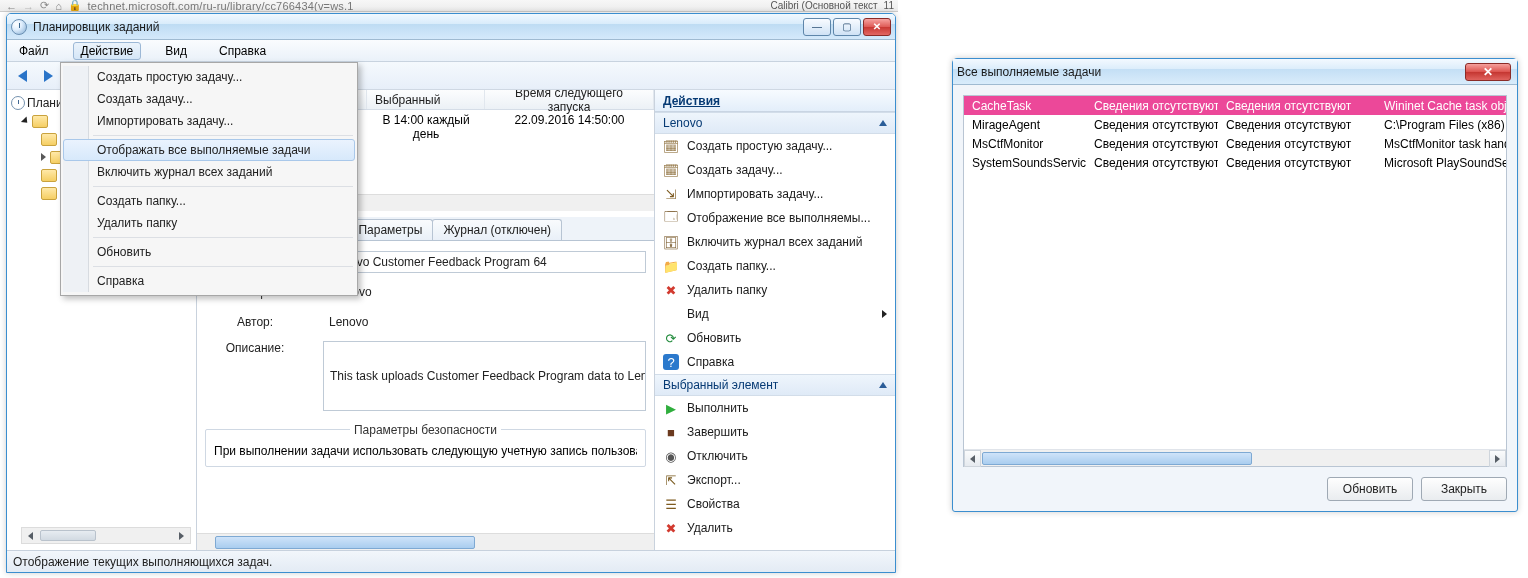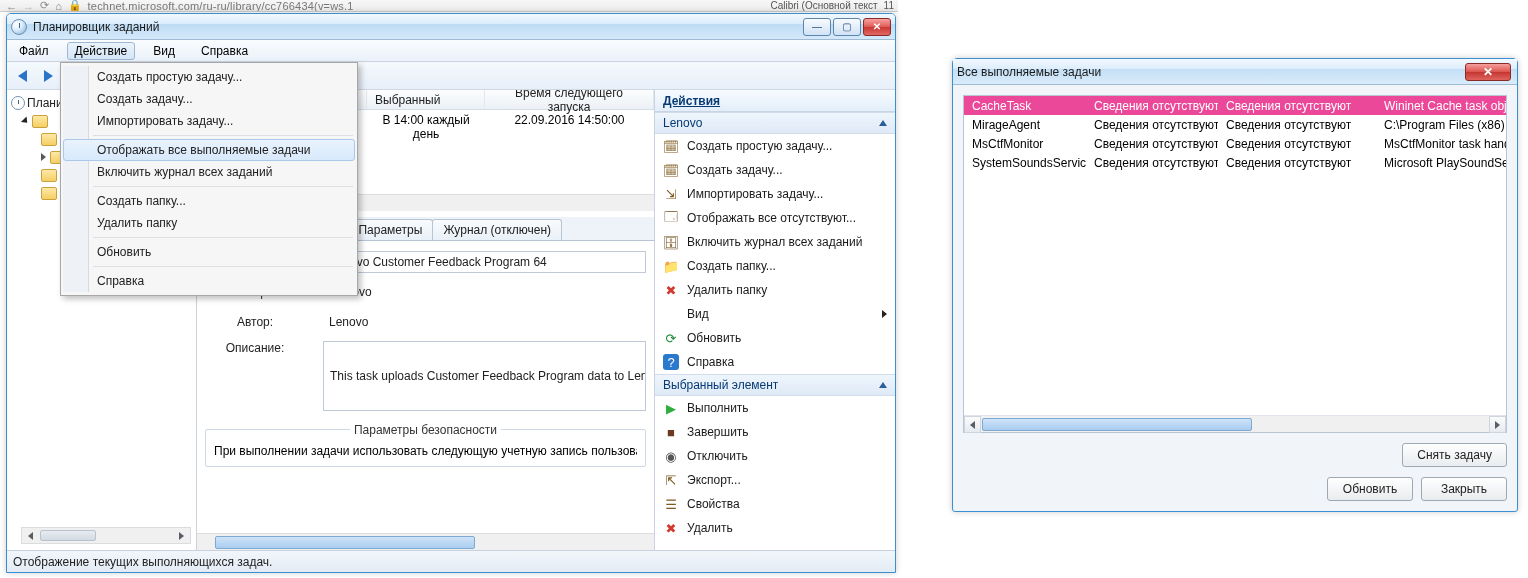--- a/index.html
+++ b/index.html
@@ -84,21 +84,21 @@
     border-color:#8a2b27;color:#fff;font-weight:bold;
   }
 
   .menubar{
     height:22px;
     background:linear-gradient(#fafcfe,#eaf1f9);
     border-bottom:1px solid #c8d3df;
     display:flex;
     align-items:center;
     padding:0 4px;
-    gap:10px;
+    gap:16px;
   }
   .menubar .mi{
     padding:2px 8px;border-radius:3px;
   }
   .menubar .mi.open{
     background:linear-gradient(#ebf3fb,#d5e6f7);
     border:1px solid #9cb8d6;
     padding:1px 7px;
   }
 
@@ -439,21 +439,21 @@
       <div class="aitem">
           <span class="ico ic-new">🗓</span>
           <span>Создать задачу...</span>
         </div>
       <div class="aitem">
           <span class="ico ic-import">⇲</span>
           <span>Импортировать задачу...</span>
         </div>
       <div class="aitem">
           <span class="ico ic-show">🗔</span>
-          <span>Отображать все отсутствуют...</span>
+          <span>Отображение все выполняемы...</span>
         </div>
       <div class="aitem">
           <span class="ico ic-log">🗄</span>
           <span>Включить журнал всех заданий</span>
         </div>
       <div class="aitem">
           <span class="ico ic-folder">📁</span>
           <span>Создать папку...</span>
         </div>
       <div class="aitem">
@@ -574,20 +574,17 @@
         <div class="left">
             <span class="tri-l"></span>
           </div>
         <div class="thumb" style="left:18px;width:270px"></div>
         <div class="right">
             <span class="tri-r"></span>
           </div>
       </div>
     </div>
     <div class="btnrow">
-      <div class="btn">Снять задачу</div>
-    </div>
-    <div class="btnrow">
       <div class="btn">Обновить</div>
       <div class="btn">Закрыть</div>
     </div>
   </div>
 </div>
 
 </body></html>

